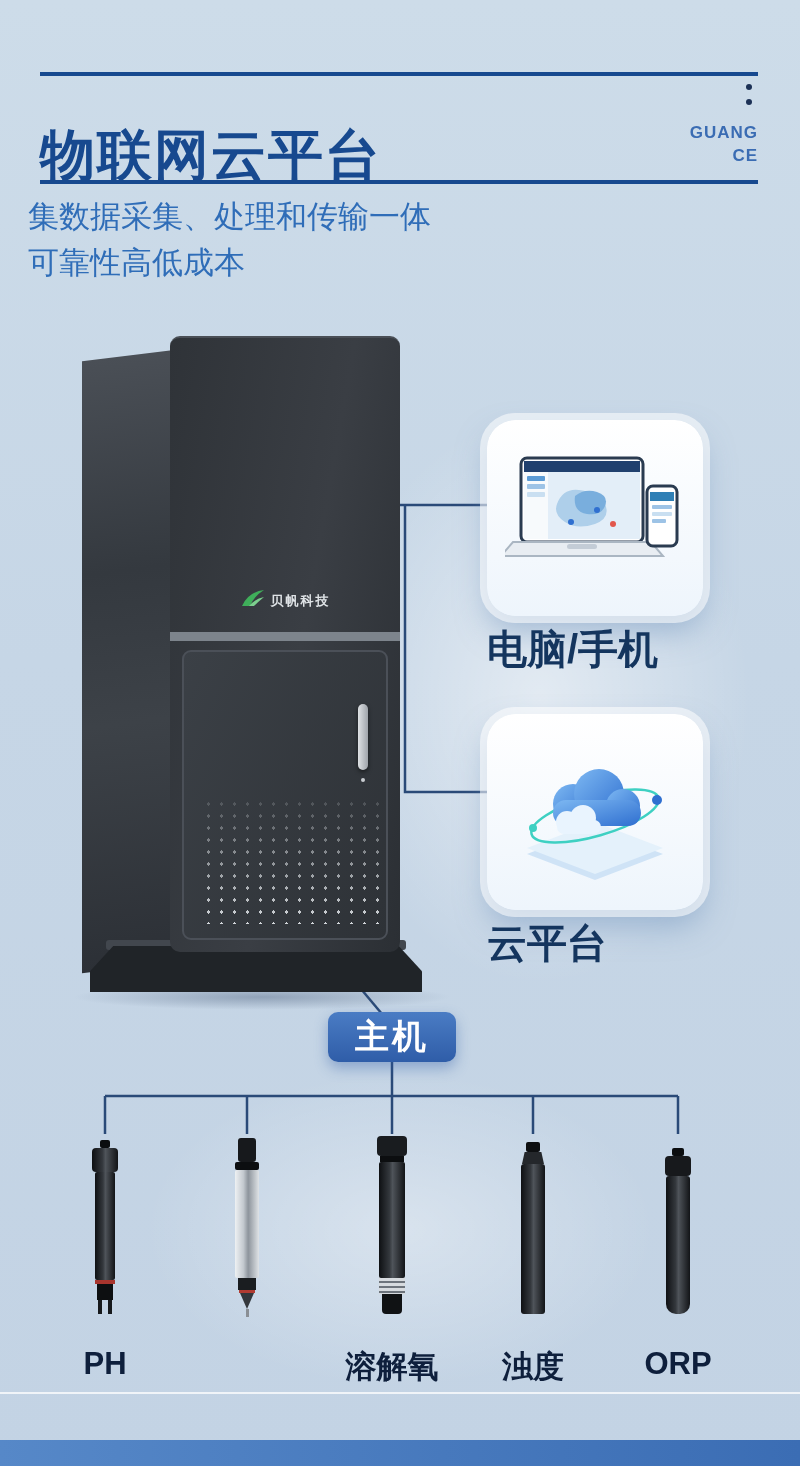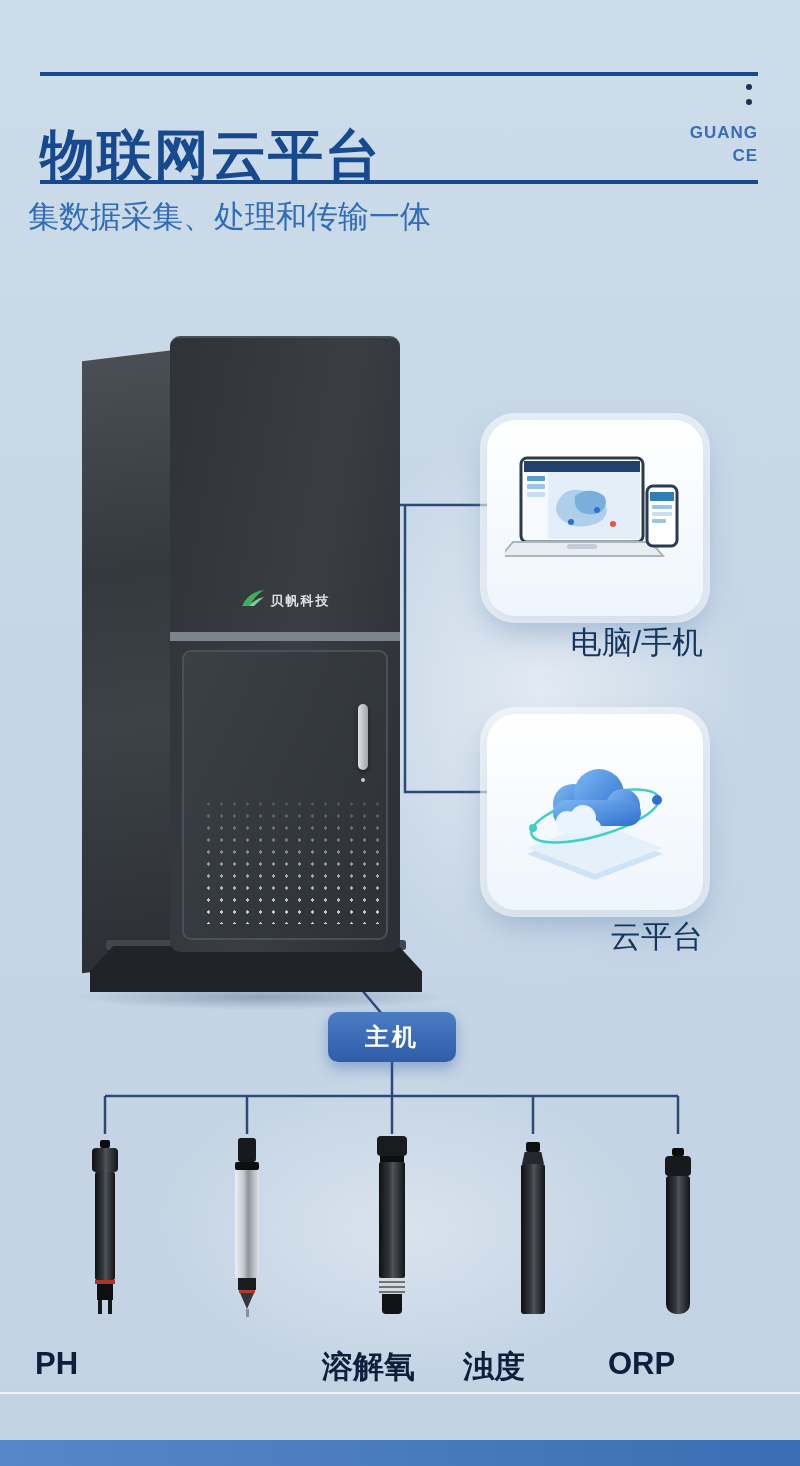--- a/index.html
+++ b/index.html
@@ -71,28 +71,28 @@
   .cab-shadow{position:absolute;left:-10px;top:648px;width:380px;height:26px;
               background:radial-gradient(ellipse at center,rgba(60,80,110,.38),transparent 70%);}
 
   
   .card{position:absolute;left:487px;width:216px;height:196px;border-radius:28px;z-index:2;
         background:linear-gradient(180deg,#ffffff,#eef5fc);
         box-shadow:0 0 0 7px rgba(255,255,255,.55),0 16px 30px rgba(109,146,188,.5);
         display:flex;align-items:center;justify-content:center;}
   .card-devices{top:420px;}
   .card-cloud{top:714px;}
-  .card-label{position:absolute;left:487px;width:216px;text-align:right;font-size:31px;
-              font-weight:normal;color:#14355e;z-index:2;}
+  .card-label{position:absolute;left:487px;width:216px;text-align:left;font-size:40px;
+              font-weight:bold;color:#14355e;z-index:2;}
   .label-devices{top:622px;}
   .label-cloud{top:916px;}
 
   
   .host-badge{position:absolute;left:328px;top:1012px;width:128px;height:50px;border-radius:10px;
-              background:linear-gradient(180deg,#4a7cc4,#2f5da8);color:#fff;font-size:24px;
+              background:linear-gradient(180deg,#4a7cc4,#2f5da8);color:#fff;font-size:34px;
               font-weight:bold;letter-spacing:3px;display:flex;align-items:center;justify-content:center;
               box-shadow:0 6px 14px rgba(47,93,168,.4);z-index:2;}
 
   
   .sensor{position:absolute;width:60px;z-index:2;}
   .probe{display:flex;flex-direction:column;align-items:center;}
   .ph-nub{width:10px;height:8px;background:#0b0d0f;border-radius:2px;}
   .ph-cap{width:26px;height:24px;background:var(--pdark);border-radius:4px;}
   .ph-body{width:20px;height:108px;background:var(--pdark);border-radius:2px;}
   .ph-ring{width:20px;height:4px;background:#a8352e;}
@@ -111,21 +111,21 @@
   .do-body{width:26px;height:116px;background:var(--pdark);border-radius:2px;}
   .do-band{width:26px;height:16px;background:repeating-linear-gradient(180deg,#d7dbdf 0 3px,#6d747c 3px 5px);}
   .do-tip{width:20px;height:20px;background:#101214;border-radius:0 0 4px 4px;}
   .tb-cap{width:14px;height:10px;background:#0d0f11;border-radius:2px;}
   .tb-shoulder{width:22px;height:12px;background:#24272b;clip-path:polygon(12% 0,88% 0,100% 100%,0 100%);}
   .tb-body{width:24px;height:150px;background:var(--pdark);border-radius:3px;}
   .orp-nub{width:12px;height:8px;background:#0b0d0f;border-radius:2px;}
   .orp-cap{width:26px;height:20px;background:#17191c;border-radius:4px;}
   .orp-body{width:24px;height:138px;background:var(--pdark);border-radius:3px 3px 10px 10px;}
 
-  .sensor-label{position:absolute;top:1346px;width:140px;font-size:31px;
+  .sensor-label{position:absolute;top:1346px;width:140px;text-align:center;font-size:31px;
                 font-weight:bold;color:#0e1f3c;z-index:2;}
 
   .bottom-line{position:absolute;left:0;top:1392px;width:800px;height:2px;
                background:rgba(255,255,255,.75);z-index:2;}
   .bottom-bar{position:absolute;left:0;top:1440px;width:800px;height:26px;z-index:2;
               background:linear-gradient(90deg,#5688c8,#3b6db4);}
 </style>
 </head>
 <body>
 
@@ -140,20 +140,21 @@
       <span class="dot"></span>
       <span class="dot"></span>
     </div>
   <div class="brand">
     <div>GUANG</div>
     <div>CE</div>
   </div>
   <div class="rule rule-bottom"></div>
   <div class="subtitle">
     <div>集数据采集、处理和传输一体</div>
+    <div>可靠性高低成本</div>
   </div>
 
   <svg class="connectors" width="800" height="1466" viewBox="0 0 800 1466">
     <g stroke="#2a4a78" stroke-width="2.5" fill="none">
       <path d="M392 505 H487"></path>
       <path d="M405 505 V792 H487"></path>
       <path d="M330 952 L382 1014"></path>
       <path d="M392 1062 V1096"></path>
       <path d="M105 1096 H678"></path>
       <path d="M105 1096 V1134"></path>

